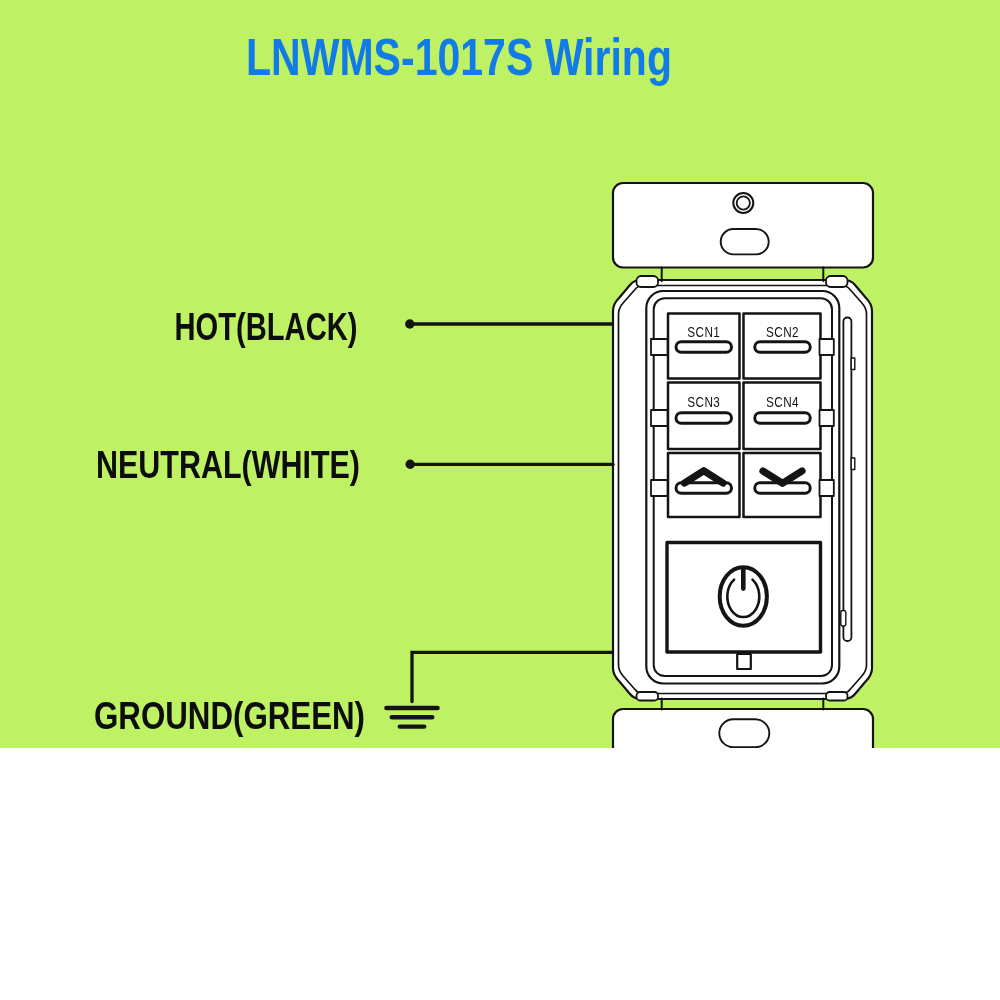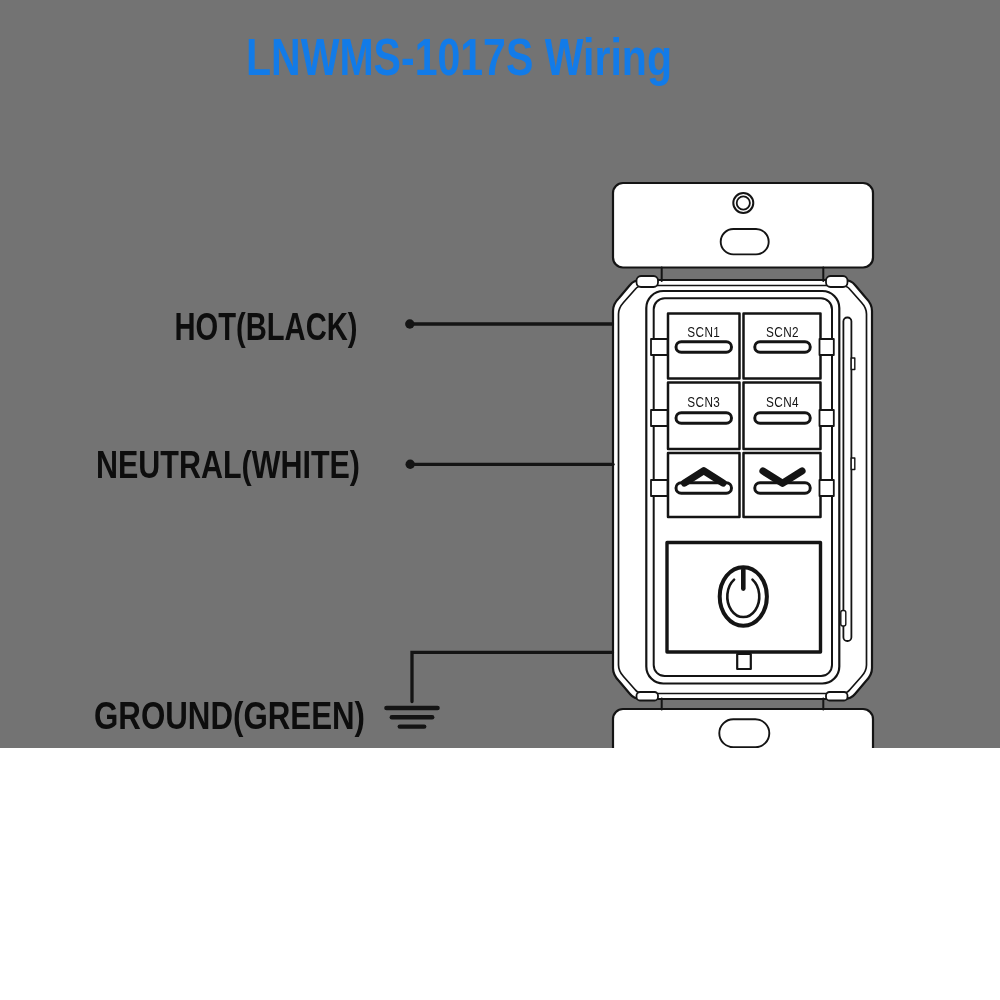--- a/index.html
+++ b/index.html
@@ -1,16 +1,16 @@
 <!DOCTYPE html>
 <html><head>
 <meta charset="utf-8">
 <style>
   html,body{margin:0;padding:0;background:#ffffff;}
-  .canvas{position:relative;width:1000px;height:748px;background:#737373;overflow:hidden;}
+  .canvas{position:relative;width:1000px;height:748px;background:#bef264;overflow:hidden;}
   svg{position:absolute;left:0;top:0;}
   svg text{font-family:"Liberation Sans","DejaVu Sans",sans-serif;}
   .title-text{font-weight:bold;font-size:52.5px;}
   .wire-label{font-weight:bold;font-size:39.5px;}
   .btn-label{font-size:14px;letter-spacing:.5px;}
 </style>
 </head>
 <body>
 
 <div class="canvas">

